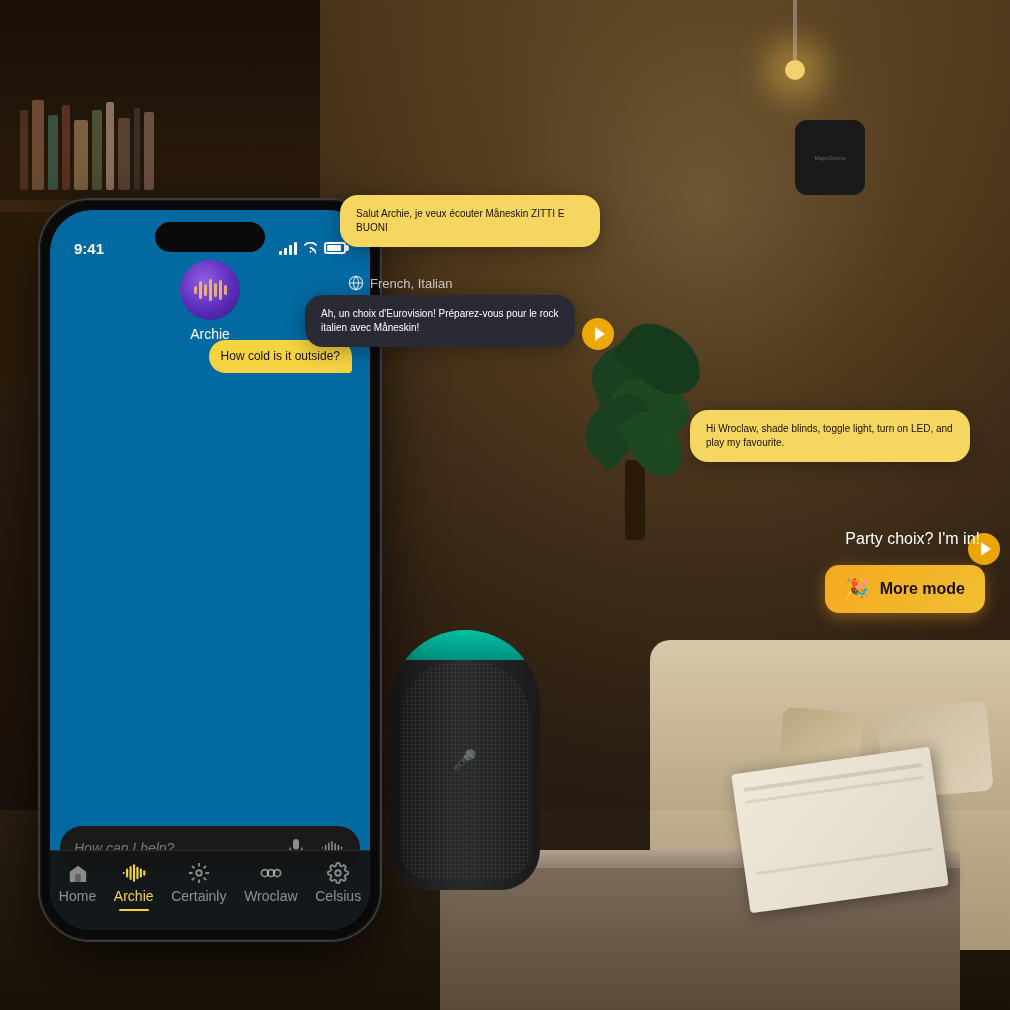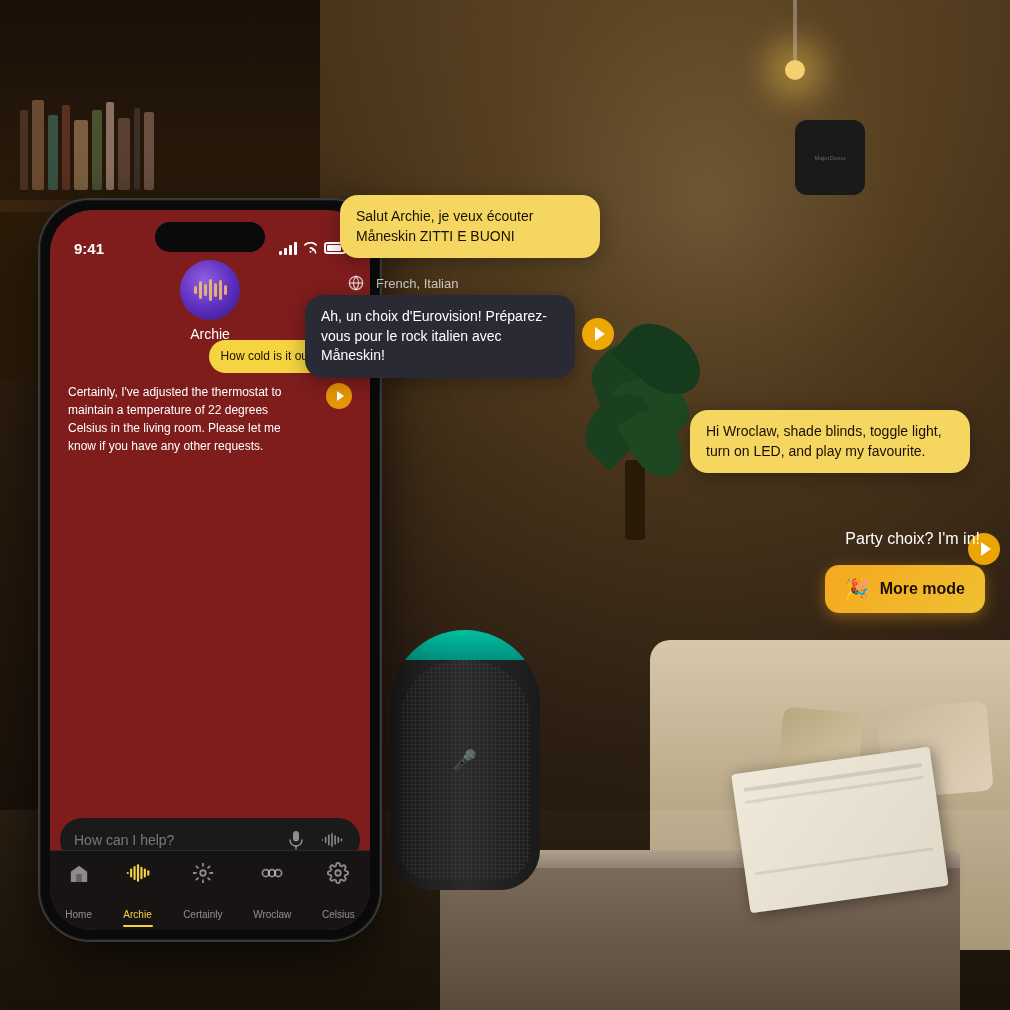--- a/index.html
+++ b/index.html
@@ -161,21 +161,21 @@
       height: 30px;
       background: linear-gradient(to bottom, #00c0a0, #009080);
       border-radius: 70px 70px 0 0;
     }
 
     
     .chat-bubble {
       position: absolute;
       border-radius: 18px;
       padding: 12px 16px;
-      font-size: 14px;
+      font-size: 10px;
       line-height: 1.4;
       z-index: 20;
       max-width: 280px;
       box-shadow: 0 4px 20px rgba(0,0,0,0.3);
     }
 
     .bubble-yellow {
       background: #f5d660;
       color: #1a1000;
     }
@@ -183,21 +183,21 @@
     .bubble-dark {
       background: #2a2a35;
       color: #ffffff;
     }
 
     
     .lang-indicator {
       position: absolute;
       display: flex;
       align-items: center;
-      gap: 12px;
+      gap: 6px;
       color: rgba(255,255,255,0.7);
       font-size: 13px;
       z-index: 21;
     }
 
     
     .play-btn {
       position: absolute;
       width: 32px;
       height: 32px;
@@ -249,21 +249,21 @@
         inset 0 0 0 1px #1a1a1a;
       overflow: hidden;
     }
 
     .iphone-screen {
       position: absolute;
       top: 10px;
       left: 10px;
       right: 10px;
       bottom: 10px;
-      background: #7f1d1d;
+      background: #0369a1;
       border-radius: 42px;
       overflow: hidden;
     }
 
     .iphone-dynamic-island {
       position: absolute;
       top: 12px;
       left: 50%;
       transform: translateX(-50%);
       width: 110px;
@@ -475,30 +475,31 @@
       color: #f5d440;
       font-size: 12px;
       text-decoration: underline;
       margin-top: 4px;
       cursor: pointer;
     }
 
     
     .phone-input-bar {
       position: absolute;
-      bottom: 68px;
+      bottom: 60px;
       left: 10px;
       right: 10px;
       height: 44px;
       background: #1a1a1a;
       border-radius: 22px;
       display: flex;
       align-items: center;
       padding: 0 14px;
       gap: 8px;
+      font-style: italic;
     }
 
     .phone-input-text {
       flex: 1;
       color: rgba(255,255,255,0.4);
       font-size: 14px;
     }
 
     .mic-btn {
       width: 28px;
@@ -549,23 +550,22 @@
       justify-content: center;
       color: rgba(255,255,255,0.5);
       font-size: 18px;
     }
 
     .tab-icon.active {
       color: #f5d440;
     }
 
     .tab-label {
-      font-size: 10px;
+      font-size: 14px;
       color: rgba(255,255,255,0.5);
-      margin-top: 21px;
     }
 
     .tab-label.active {
       color: #f5d440;
     }
 
     .tab-indicator {
       width: 30px;
       height: 2px;
       background: #f5d440;
@@ -729,26 +729,20 @@
     <div class="phone-messages">
 
       <div class="msg-user">
         <div class="msg-bubble-user">
           <span>How cold is it outside?</span>
         </div>
       </div>
 
 
 
-      <div class="msg-assistant">
-        <div style="flex:1;">
-          <p class="msg-bubble-assistant">Certainly, I've adjusted the thermostat to maintain a temperature of 22 degrees Celsius in the living room. Please let me know if you have any other requests.</p>
-        </div>
-        <div class="msg-play-btn"></div>
-      </div>
 
 
     </div>
 
     <div class="phone-input-bar">
       <span class="phone-input-text">How can I help?</span>
       <div class="mic-btn">
         <svg width="18" height="22" viewBox="0 0 24 28">
           <rect x="8" y="2" width="8" height="14" rx="4" fill="rgba(255,255,255,0.5)"></rect>
           <path d="M4 14 a8 8 0 0 0 16 0" fill="none" stroke="rgba(255,255,255,0.5)" stroke-width="2" stroke-linecap="round"></path>

